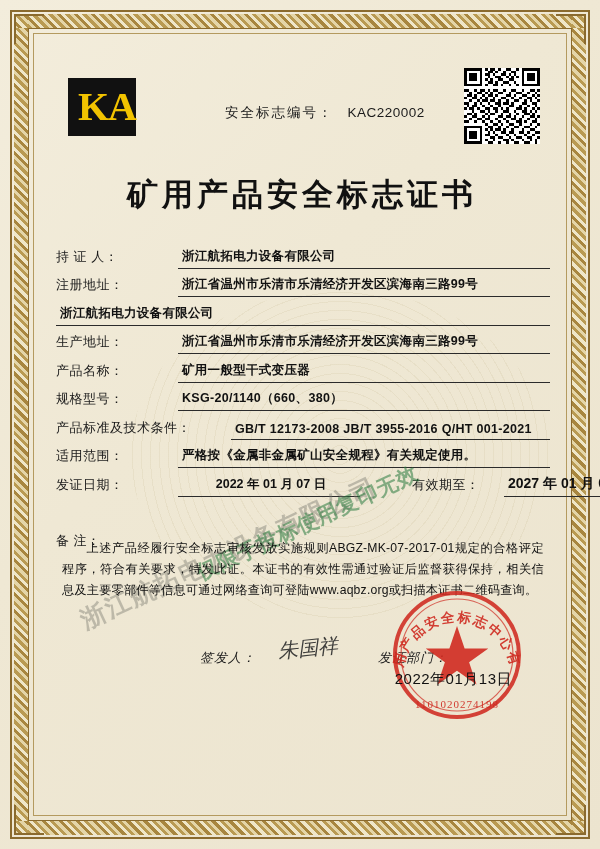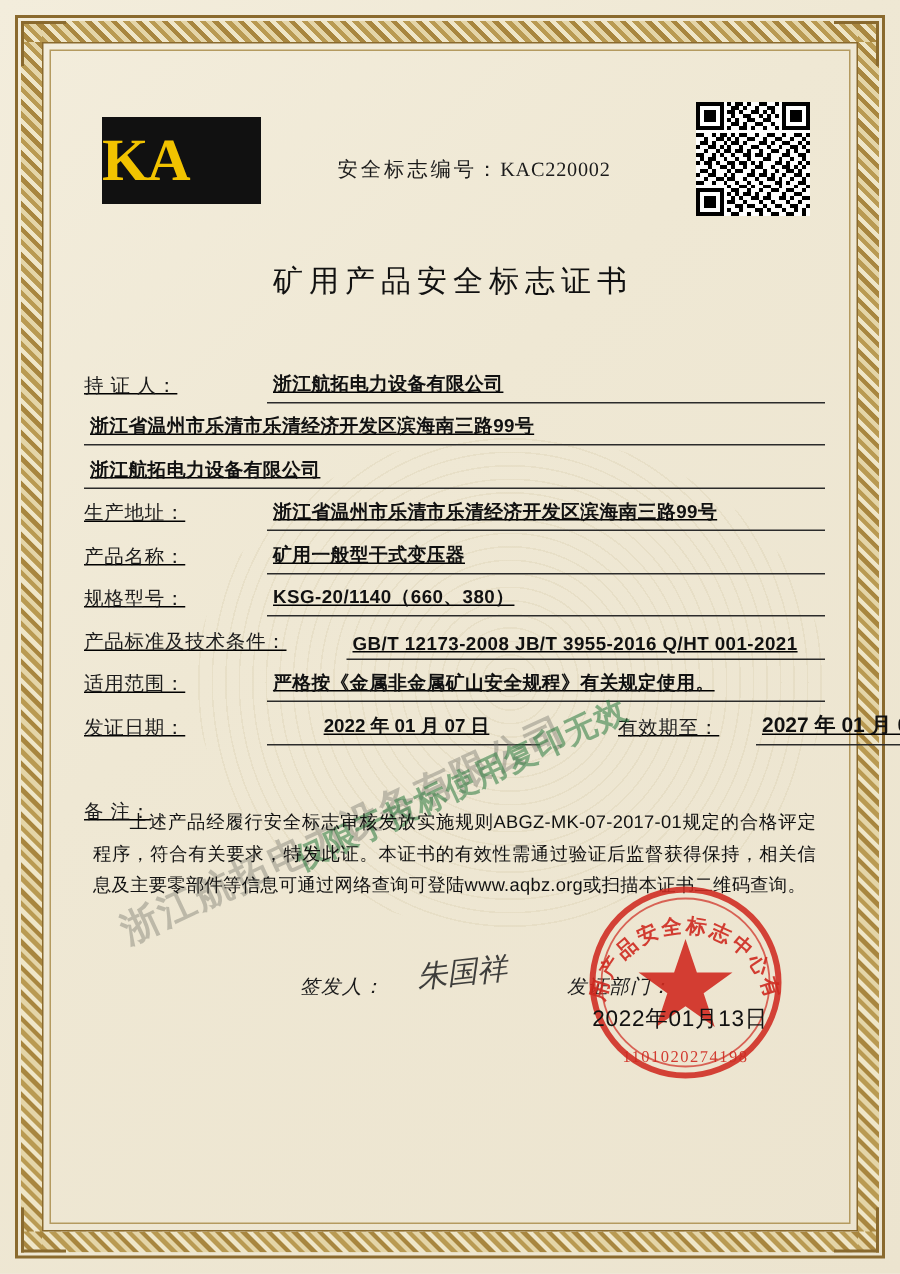--- a/index.html
+++ b/index.html
@@ -88,25 +88,25 @@
         rgba(190,175,130,0.20) 0px, rgba(190,175,130,0.20) 1px,
         rgba(255,255,255,0) 1px, rgba(255,255,255,0) 9px);
     opacity: .75;
     pointer-events: none;
   }
 
   
   .logo {
     position: absolute;
     left: 28px; top: 38px;
-    width: 106px; height: 58px;
+    width: 68px; height: 58px;
     background: #111;
     display: flex;
     align-items: center;
-    justify-content: flex-start;
+    justify-content: flex-end;
   }
   .logo .ka {
     color: #f2c300;
     font-family: "Liberation Serif", serif;
     font-weight: bold;
     font-size: 40px;
     letter-spacing: -1px;
     line-height: 1;
   }
 
@@ -122,40 +122,41 @@
   .certno {
     position: absolute;
     left: 185px; top: 64px;
     font-size: 13.5px;
     color: #1b1b1b;
     letter-spacing: 1px;
     white-space: nowrap;
   }
   .certno .label { letter-spacing: 2px; }
   .certno .value {
-    font-family: Liberation Serif, serif;
+    font-family: Liberation Sans, sans-serif;
+    margin-left: 14px;
     letter-spacing: .5px;
   }
 
   
   .title {
     position: absolute;
     left: 4px; right: 0; top: 134px;
     text-align: center;
     font-family: "Liberation Serif", serif;
-    font-weight: normal;
-    font-size: 20px;
+    font-weight: bold;
+    font-size: 31px;
     letter-spacing: 4px;
     color: #111;
   }
 
   
   .fields {
     position: absolute;
-    left: 16px; right: 10px; top: 200px; text-decoration: underline;
+    left: 16px; right: 10px; top: 200px;
   }
   .row {
     position: relative;
     height: 28.5px;
     display: flex;
     align-items: flex-end;
   }
   .row .k {
     width: 122px;
     flex: 0 0 122px;
@@ -557,20 +558,21 @@
     <div class="title">矿用产品安全标志证书</div>
 
     <div class="fields">
 
       <div class="row">
         <div class="k">持 证 人：</div>
         <div class="v">浙江航拓电力设备有限公司</div>
       </div>
 
       <div class="row">
+        <div class="k">注册地址：</div>
         <div class="v">浙江省温州市乐清市乐清经济开发区滨海南三路99号</div>
       </div>
 
       <div class="row">
         <div class="v">浙江航拓电力设备有限公司</div>
       </div>
 
       <div class="row">
         <div class="k">生产地址：</div>
         <div class="v">浙江省温州市乐清市乐清经济开发区滨海南三路99号</div>

